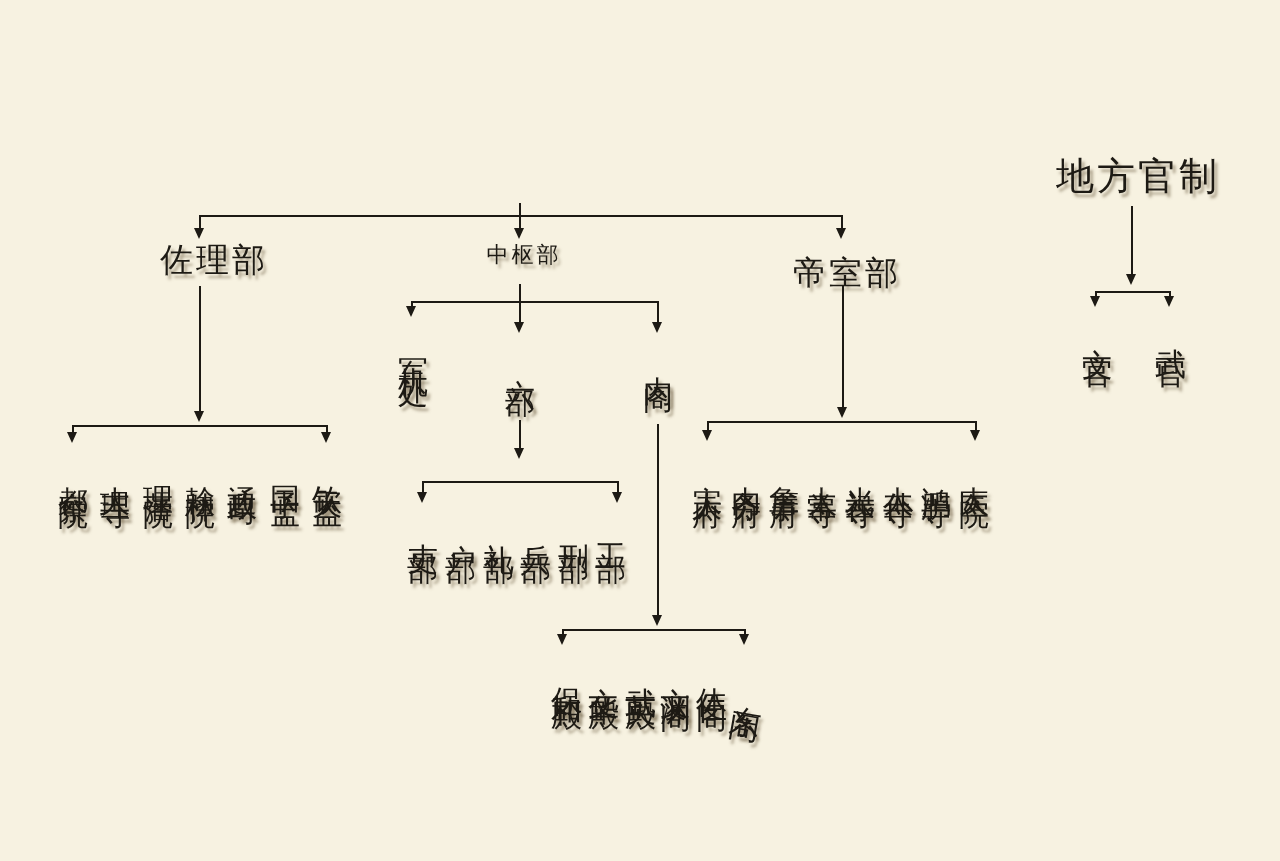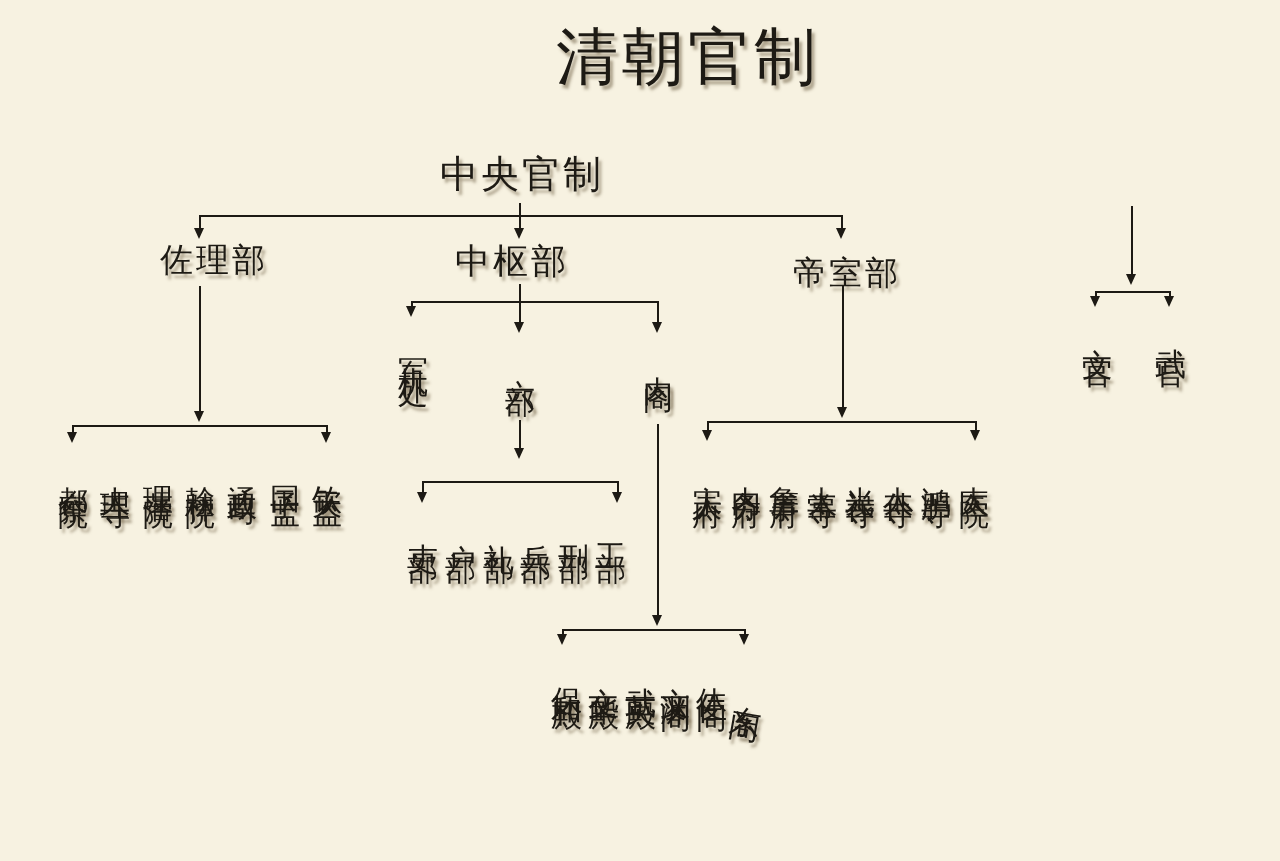--- a/index.html
+++ b/index.html
@@ -25,35 +25,34 @@
     border-left:5px solid transparent;
     border-right:5px solid transparent;
     border-top:11px solid;
   }
 </style>
 </head>
 <body>
 
 <div class="canvas" style="background: rgb(247, 242, 225); color: rgb(29, 26, 20);">
 
-  <div class="label" style="left:688px;top:26px;font-size:62px;letter-spacing:4px;">清朝官制</div>
 
-  <div class="label" style="left:522px;top:155px;font-size:38px;letter-spacing:3px;">中央官制</div>
+  <div class="label" style="left:1138px;top:157px;font-size:38px;letter-spacing:3px;">地方官制</div>
 
   <div class="vline" style="left:519px;top:203px;height:13px;"></div>
   <div class="hline" style="left:199px;top:215px;width:644px;"></div>
   <div class="vline" style="left:199px;top:215px;height:14px;"></div>
   <div class="arrow" style="left:194px;top:228px;"></div>
   <div class="vline" style="left:519px;top:215px;height:14px;"></div>
   <div class="arrow" style="left:514px;top:228px;"></div>
   <div class="vline" style="left:841px;top:215px;height:14px;"></div>
   <div class="arrow" style="left:836px;top:228px;"></div>
 
   <div class="label" style="left:214px;top:244px;font-size:33px;letter-spacing:3px;">佐理部</div>
-  <div class="label" style="left:512px;top:244px;font-size:35px;letter-spacing:3px;">中枢部</div>
+  <div class="label" style="left:524px;top:244px;font-size:22px;letter-spacing:3px;">中枢部</div>
   <div class="label" style="left:847px;top:244px;font-size:33px;letter-spacing:3px;margin-top:13px;">帝室部</div>
 
   <div class="vline" style="left:199px;top:286px;height:126px;"></div>
   <div class="arrow" style="left:194px;top:411px;"></div>
   <div class="hline" style="left:72px;top:425px;width:256px;"></div>
   <div class="vline" style="left:72px;top:425px;height:9px;"></div>
   <div class="arrow" style="left:67px;top:432px;"></div>
   <div class="vline" style="left:326px;top:425px;height:9px;"></div>
   <div class="arrow" style="left:321px;top:432px;"></div>
 

